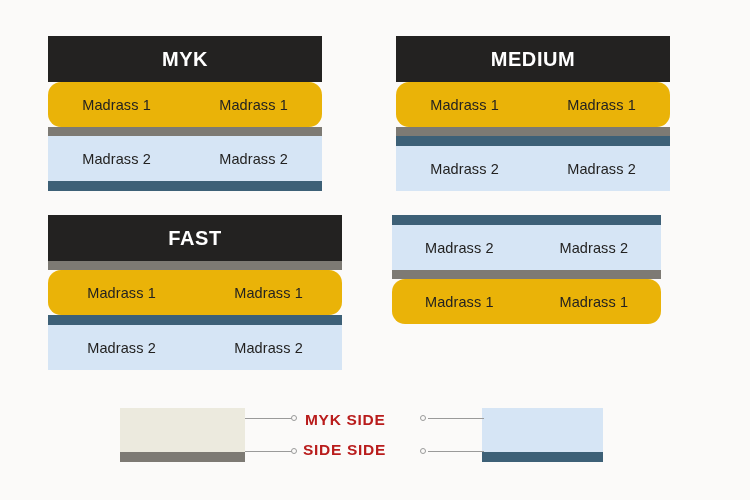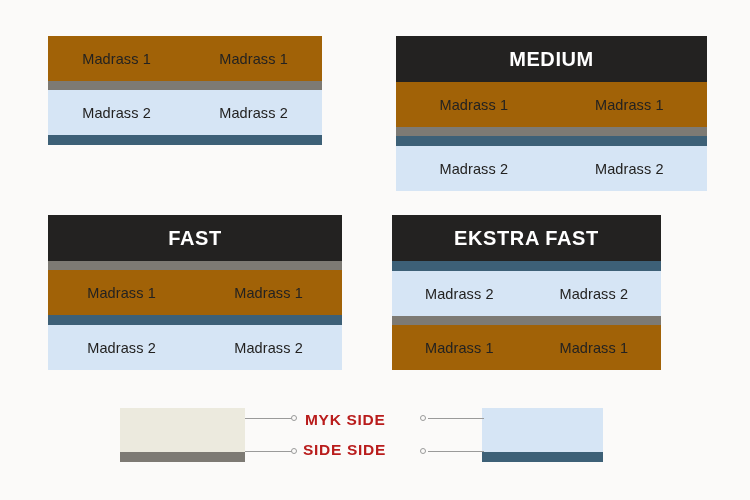--- a/index.html
+++ b/index.html
@@ -39,21 +39,21 @@
     height: 46px;
     width: 100%;
   }
 
   .layer {
     width: 100%;
     display: flex;
     align-items: center;
   }
 
-  .layer-beige { background: #a16207; height: 45px; }
+  .layer-beige { background: #eab308; height: 45px; border-radius: 13px; }
   .layer-blue  { background: #d6e5f5; height: 45px; }
 
   .bar-gray { background: #7d7a74; height: 9px; width: 100%; }
   .bar-blue { background: #3d6077; height: 10px; width: 100%; }
 
   .cell {
     flex: 1 1 50%;
     text-align: center;
     font-size: 14.5px;
     color: #232221;
@@ -97,33 +97,34 @@
     border-radius: 50%;
     background: #fbfaf9;
   }
 </style>
 </head>
 <body>
 
 <div class="canvas">
 
   <div class="panel" style="left:48px; top:36px; width:274px;">
+    <div class="panel-header">MYK</div>
     <div class="layer layer-beige">
       <span class="cell">Madrass 1</span>
       <span class="cell">Madrass 1</span>
     </div>
     <div class="bar-gray"></div>
     <div class="layer layer-blue">
       <span class="cell">Madrass 2</span>
       <span class="cell">Madrass 2</span>
     </div>
     <div class="bar-blue"></div>
   </div>
 
-  <div class="panel" style="left:396px; top:36px; width:311px;">
+  <div class="panel" style="left:396px; top:36px; width:274px;">
     <div class="panel-header">MEDIUM</div>
     <div class="layer layer-beige">
       <span class="cell">Madrass 1</span>
       <span class="cell">Madrass 1</span>
     </div>
     <div class="bar-gray"></div>
     <div class="bar-blue"></div>
     <div class="layer layer-blue">
       <span class="cell">Madrass 2</span>
       <span class="cell">Madrass 2</span>
@@ -138,21 +139,20 @@
       <span class="cell">Madrass 1</span>
     </div>
     <div class="bar-blue"></div>
     <div class="layer layer-blue">
       <span class="cell">Madrass 2</span>
       <span class="cell">Madrass 2</span>
     </div>
   </div>
 
   <div class="panel" style="left:392px; top:215px; width:269px;">
-    <div class="panel-header">EKSTRA FAST</div>
     <div class="bar-blue"></div>
     <div class="layer layer-blue">
       <span class="cell">Madrass 2</span>
       <span class="cell">Madrass 2</span>
     </div>
     <div class="bar-gray"></div>
     <div class="layer layer-beige">
       <span class="cell">Madrass 1</span>
       <span class="cell">Madrass 1</span>
     </div>

